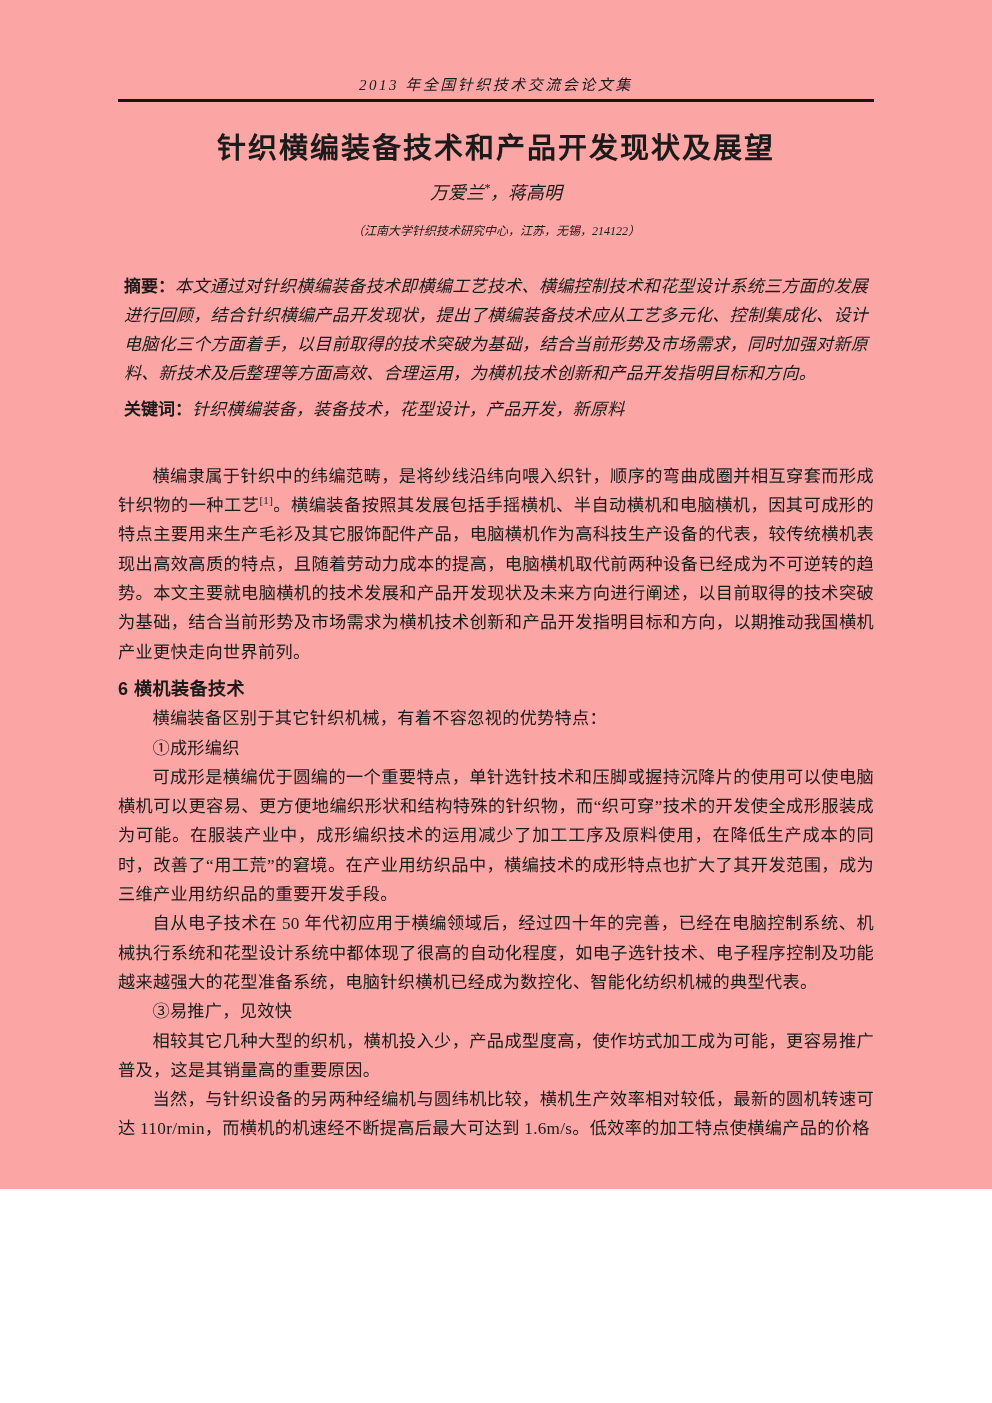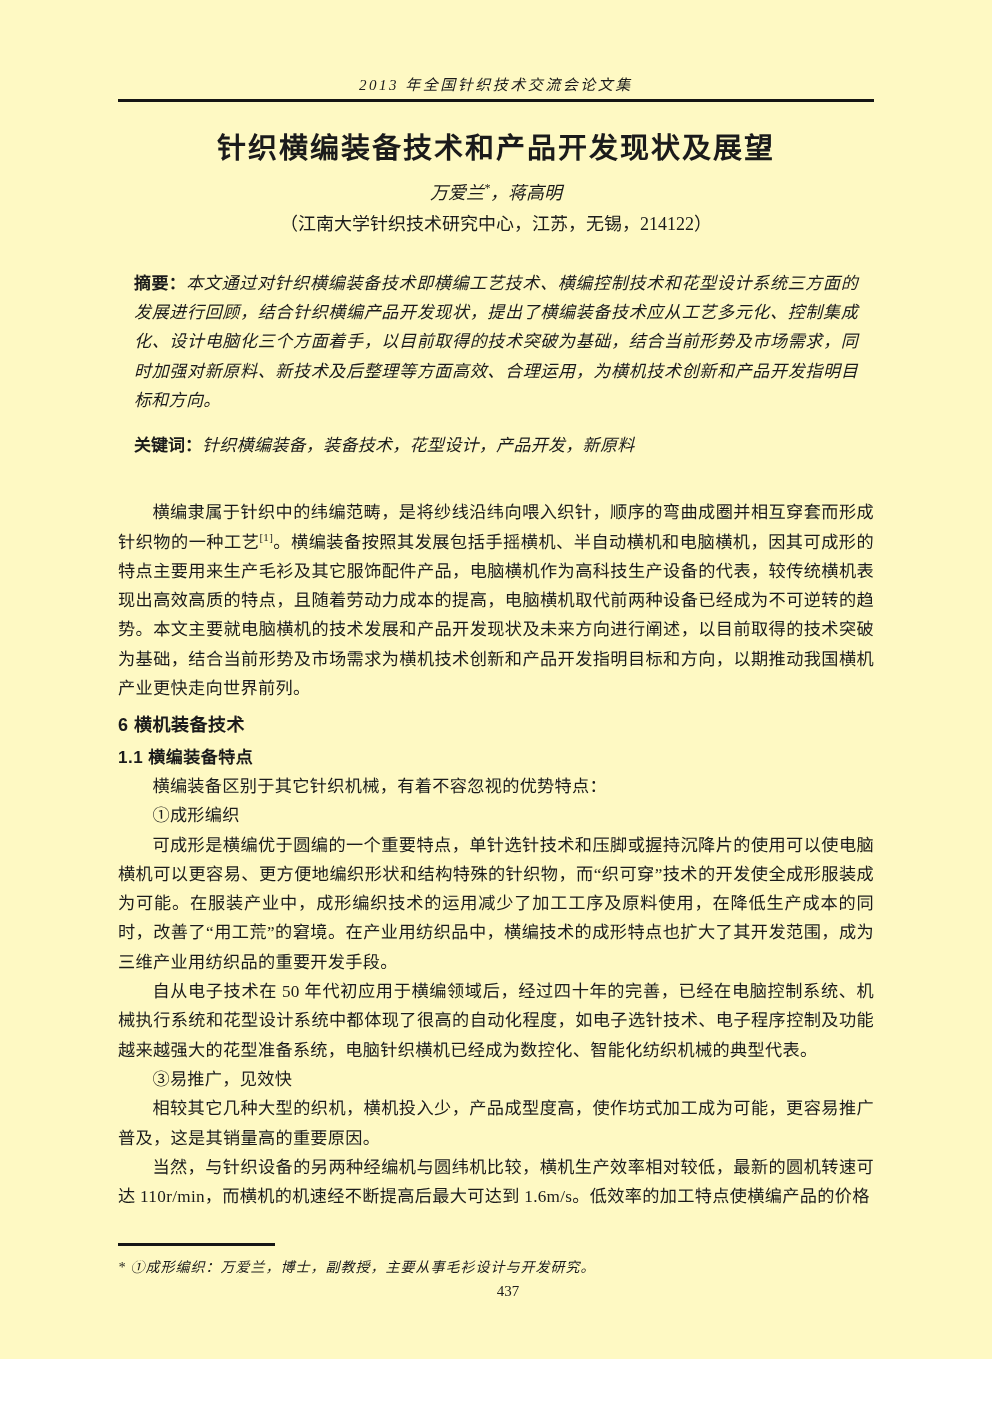--- a/index.html
+++ b/index.html
@@ -1,39 +1,39 @@
 <!DOCTYPE html>
 <html lang="zh-CN"><head>
 <meta charset="utf-8">
 <style>
   * { box-sizing: border-box; }
   html, body { margin: 0; padding: 0; background: #ffffff; }
   .page {
-    width: 992px; height: 1359px; position: relative;
-    background: #fef9c3; color: #1b1b1b; overflow: hidden;
+    width: 992px; height: 1189px; position: relative;
+    background: #fca5a5; color: #1b1b1b; overflow: hidden;
     font-family: "Liberation Serif", "DejaVu Serif", serif;
   }
   .content { padding: 0 118px; }
 
   .header { padding-top: 73px; text-align: center; }
   .header-text { font-size: 15px; font-style: italic; letter-spacing: 2.5px; }
   .header-rule { height: 0; border-bottom: 3px solid #161616; margin-top: 5px; }
 
   .title {
     margin-top: 31px; text-align: center; line-height: 1.1;
     font-family: Liberation Serif, serif;
     font-weight: bold; font-size: 29px; letter-spacing: 2px;
   }
   .authors { margin-top: 16px; text-align: center; font-size: 18px; font-style: italic; line-height: 1.2; }
   .authors sup { font-size: 12px; }
-  .affiliation { margin-top: 10px; text-align: center; font-size: 18px; line-height: 1.2; }
+  .affiliation { margin-top: 20px; text-align: center; font-size: 12px; font-style: italic; line-height: 1.2; }
 
   .abstract, .keywords {
     font-size: 17px; line-height: 29.2px; text-align: justify;
-    font-style: italic; letter-spacing: 0.3px; margin: 16px;
+    font-style: italic; letter-spacing: 0.3px; margin: 6px;
   }
   .abstract { margin-top: 33px; }
   .block-label {
     font-style: normal; font-weight: bold;
     font-family: "Liberation Sans", "DejaVu Sans", sans-serif;
     letter-spacing: 0;
   }
 
   .body-text p {
     margin: 0; font-size: 17.2px; line-height: 29.3px;
@@ -72,21 +72,20 @@
 
     <p class="abstract"><span class="block-label">摘要：</span><span>本文通过对针织横编装备技术即横编工艺技术、横编控制技术和花型设计系统三方面的发展进行回顾，结合针织横编产品开发现状，提出了横编装备技术应从工艺多元化、控制集成化、设计电脑化三个方面着手，以目前取得的技术突破为基础，结合当前形势及市场需求，同时加强对新原料、新技术及后整理等方面高效、合理运用，为横机技术创新和产品开发指明目标和方向。</span></p>
 
     <p class="keywords"><span class="block-label">关键词：</span><span>针织横编装备，装备技术，花型设计，产品开发，新原料</span></p>
 
     <div class="body-text">
 
       <p class="intro"><span>横编隶属于针织中的纬编范畴，是将纱线沿纬向喂入织针，顺序的弯曲成圈并相互穿套而形成针织物的一种工艺</span><sup>[1]</sup><span>。横编装备按照其发展包括手摇横机、半自动横机和电脑横机，因其可成形的特点主要用来生产毛衫及其它服饰配件产品，电脑横机作为高科技生产设备的代表，较传统横机表现出高效高质的特点，且随着劳动力成本的提高，电脑横机取代前两种设备已经成为不可逆转的趋势。本文主要就电脑横机的技术发展和产品开发现状及未来方向进行阐述，以目前取得的技术突破为基础，结合当前形势及市场需求为横机技术创新和产品开发指明目标和方向，以期推动我国横机产业更快走向世界前列。</span></p>
 
       <h2 class="sec-heading">6 横机装备技术</h2>
-      <h3 class="sec-heading level2">1.1 横编装备特点</h3>
 
       <p>横编装备区别于其它针织机械，有着不容忽视的优势特点：</p>
 
       <p>①成形编织</p>
       <p>可成形是横编优于圆编的一个重要特点，单针选针技术和压脚或握持沉降片的使用可以使电脑横机可以更容易、更方便地编织形状和结构特殊的针织物，而“织可穿”技术的开发使全成形服装成为可能。在服装产业中，成形编织技术的运用减少了加工工序及原料使用，在降低生产成本的同时，改善了“用工荒”的窘境。在产业用纺织品中，横编技术的成形特点也扩大了其开发范围，成为三维产业用纺织品的重要开发手段。</p>
 
       <p>自从电子技术在 50 年代初应用于横编领域后，经过四十年的完善，已经在电脑控制系统、机械执行系统和花型设计系统中都体现了很高的自动化程度，如电子选针技术、电子程序控制及功能越来越强大的花型准备系统，电脑针织横机已经成为数控化、智能化纺织机械的典型代表。</p>
 
       <p>③易推广，见效快</p>
       <p>相较其它几种大型的织机，横机投入少，产品成型度高，使作坊式加工成为可能，更容易推广普及，这是其销量高的重要原因。</p>

